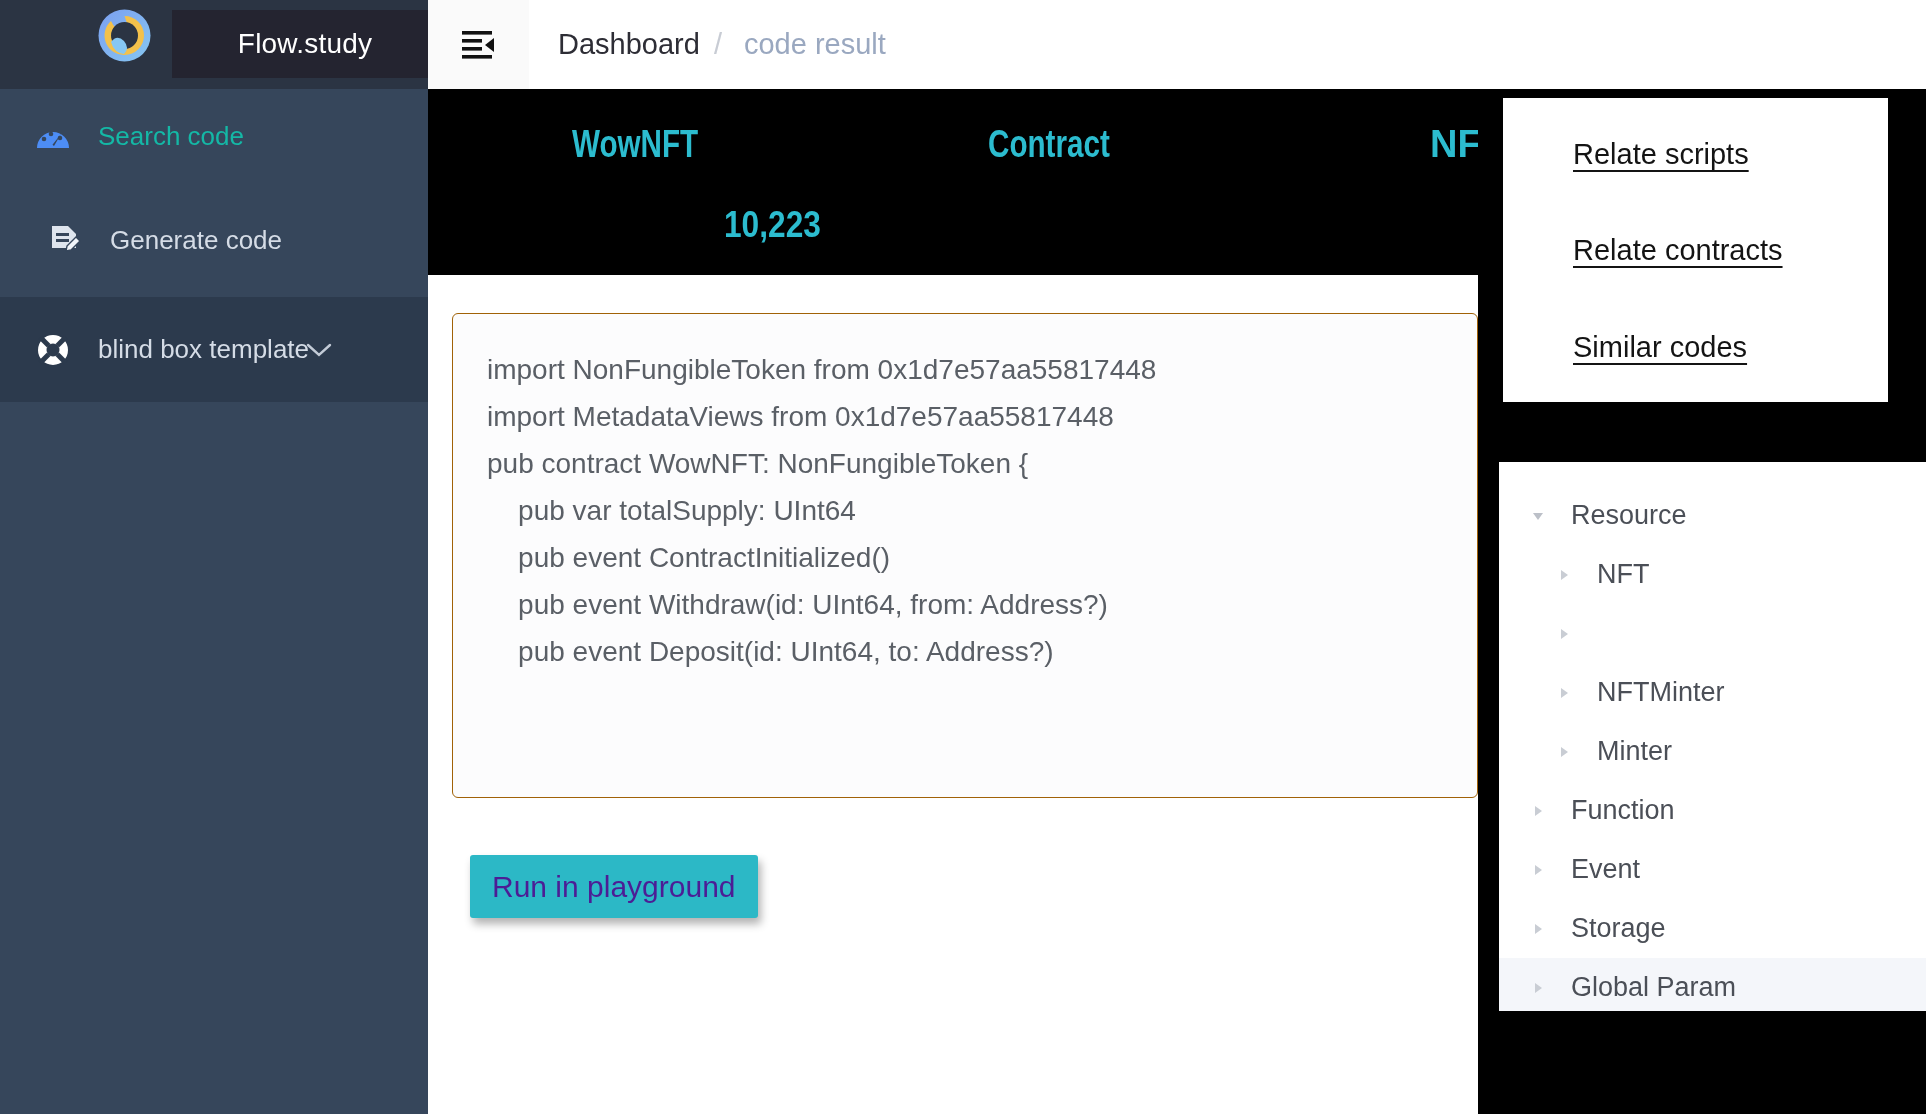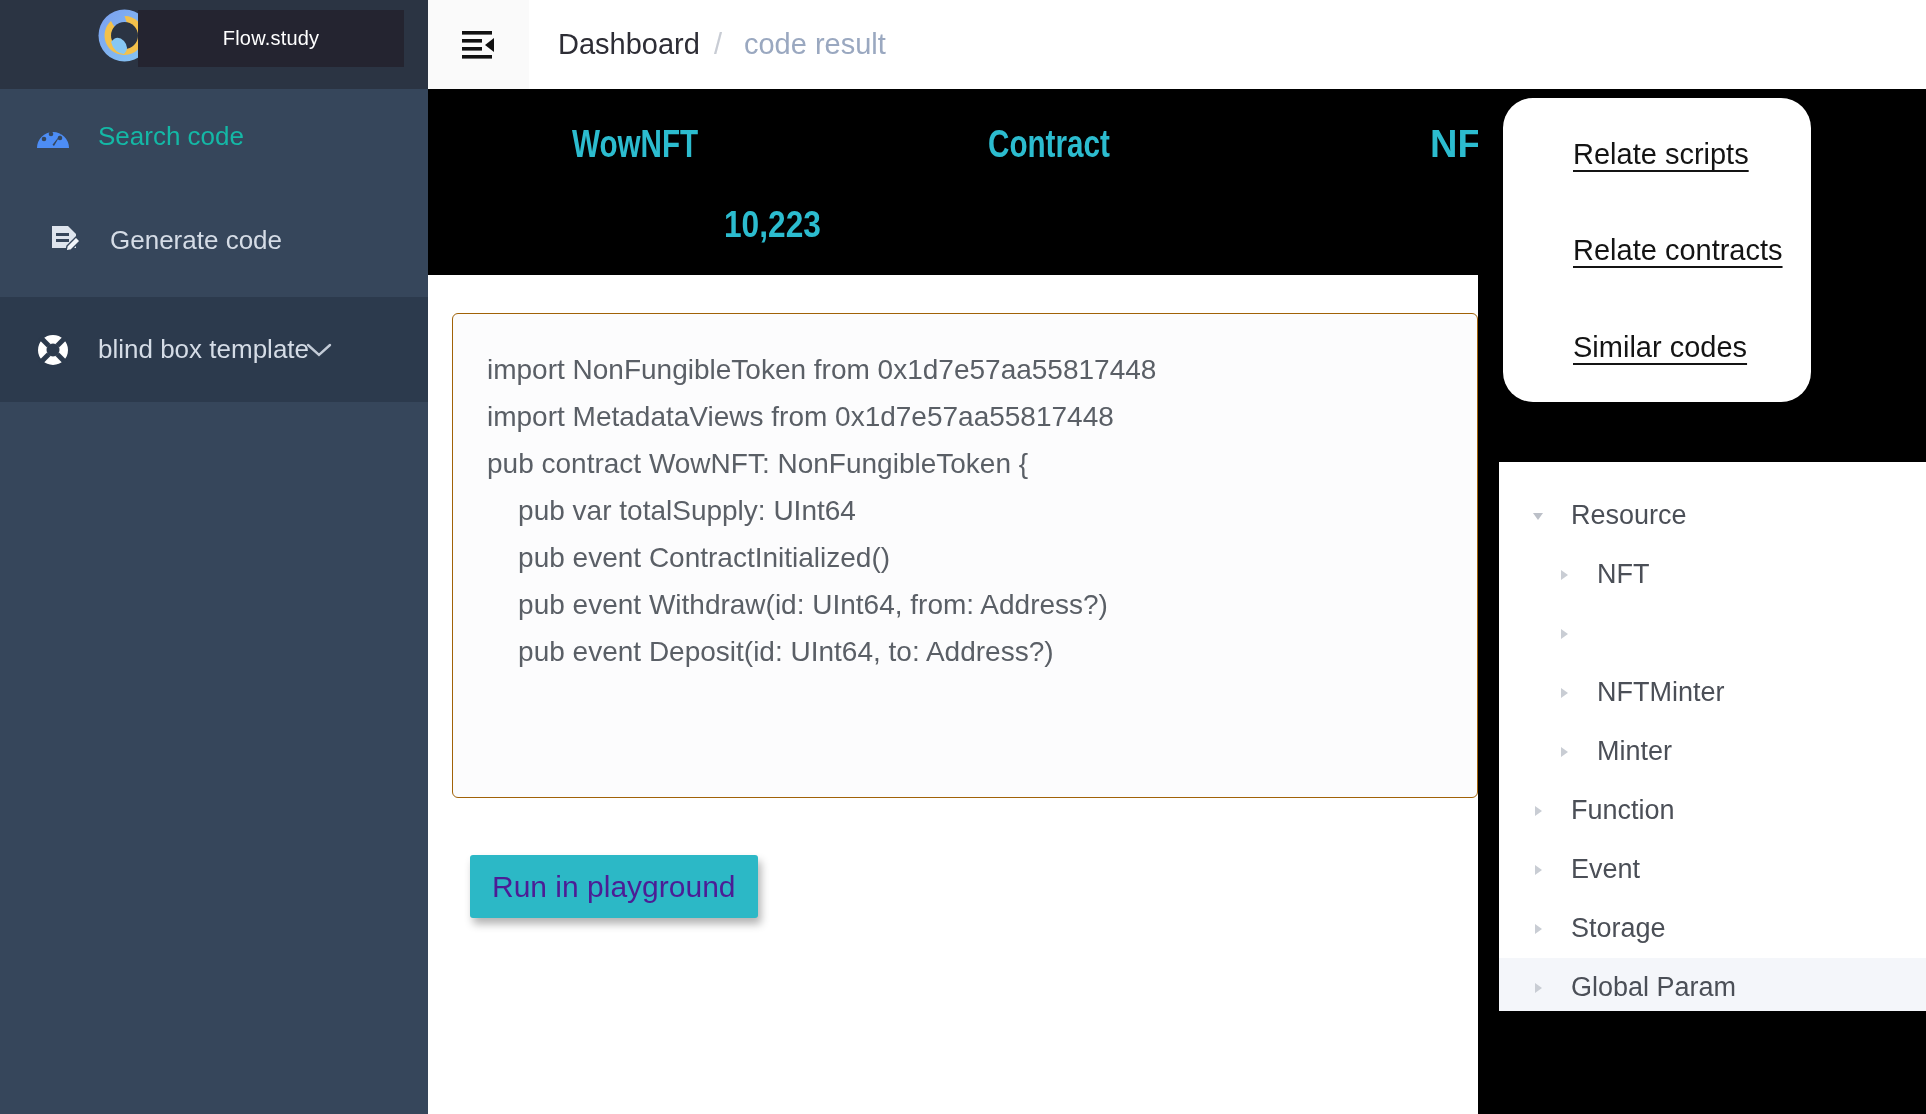--- a/index.html
+++ b/index.html
@@ -23,25 +23,25 @@
     width: 428px; height: 89px;
     background: #2b3443;
     display: flex; align-items: center;
   }
   #logo-wrap {
     position: absolute; left: 97px; top: 8px;
     width: 55px; height: 55px;
   }
   #logo-wrap svg { display:block; width:55px; height:55px; }
   #brand-title {
-    position: absolute; left: 138px; top: 10px;
-    width: 266px; height: 57px;
+    position: absolute; left: 172px; top: 10px;
+    width: 266px; height: 68px;
     background: #242430;
     color: #ffffff;
-    font-size: 20px;
+    font-size: 28px;
     display: flex; align-items: center; justify-content: center;
     letter-spacing: 0.2px;
   }
 
   .nav-item {
     position: absolute; left: 0;
     width: 428px;
     display: flex; align-items: center;
   }
   .nav-icon {
@@ -153,23 +153,22 @@
     border-radius: 3px;
     padding: 0 22px;
     cursor: pointer;
     box-shadow: 3px 6px 9px rgba(0,0,0,0.30);
     font-family: "Liberation Sans", sans-serif;
   }
 
   
   #relate-panel {
     position: absolute; left: 1503px; top: 98px;
-    width: 308px; height: 304px;
+    width: 385px; height: 304px;
     background: #ffffff;
-    border-radius: 30px;
   }
   .relate-link {
     position: absolute; left: 70px;
     color: #141414;
     font-size: 29px;
     text-decoration: underline;
     text-underline-offset: 6px;
     white-space: nowrap;
     cursor: pointer;
   }

